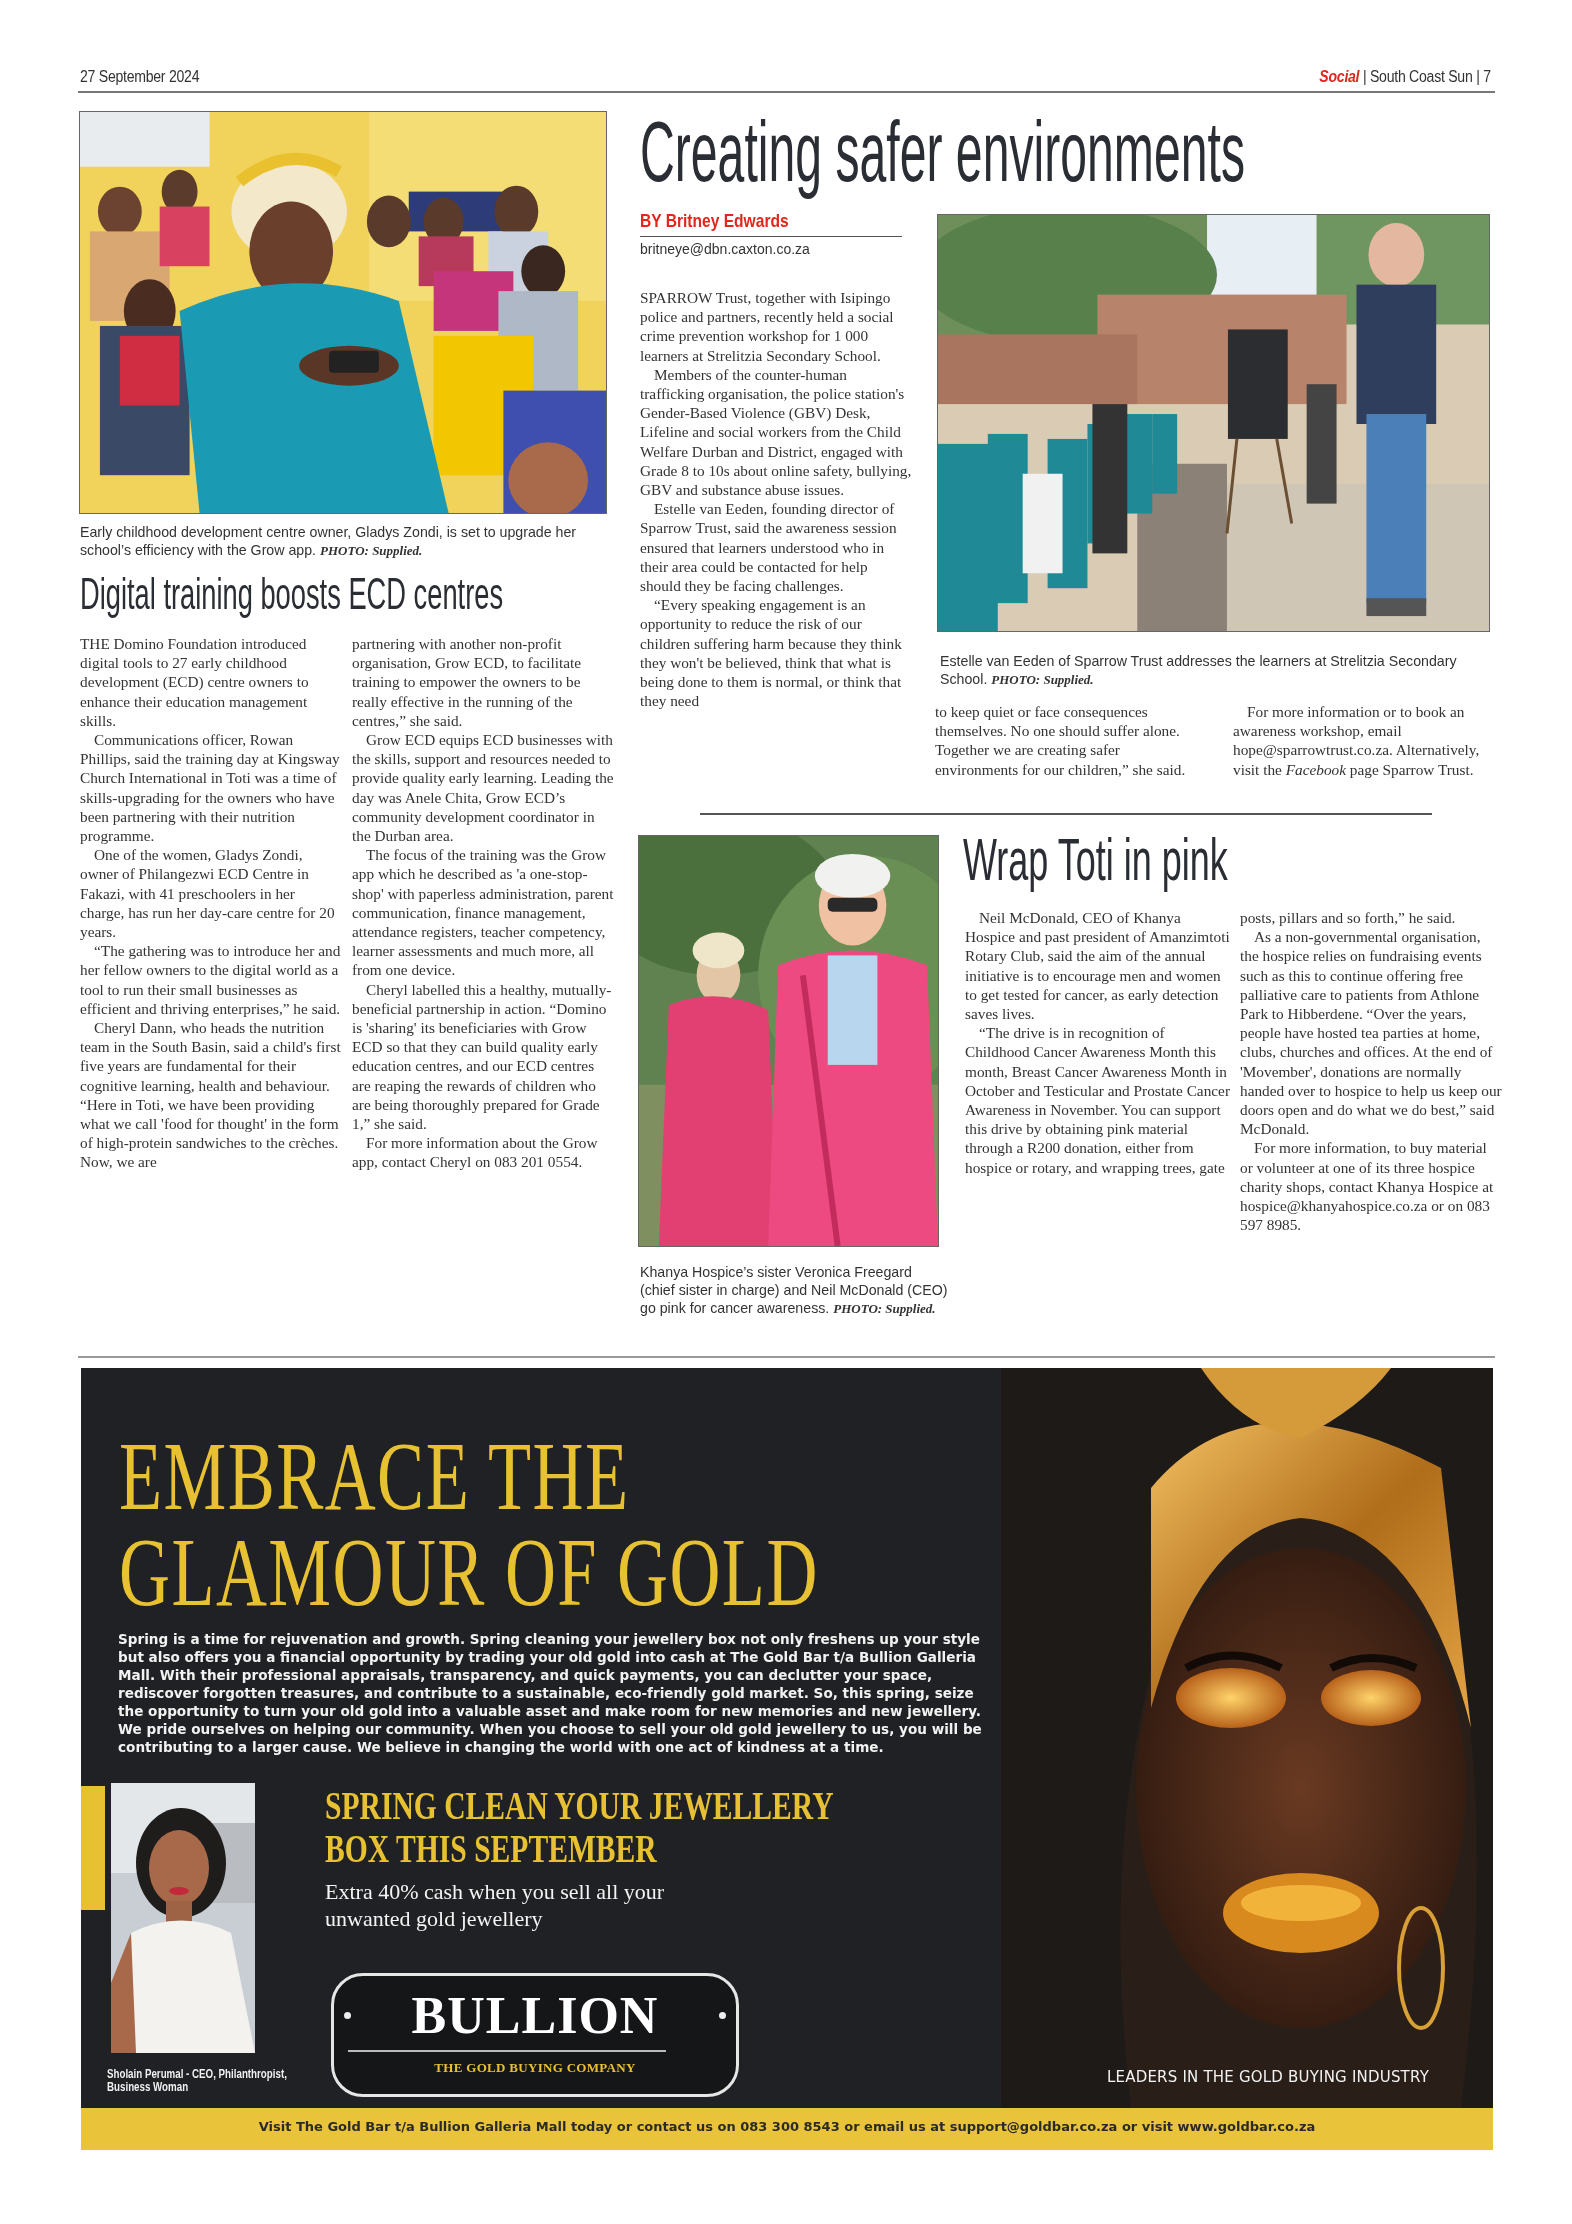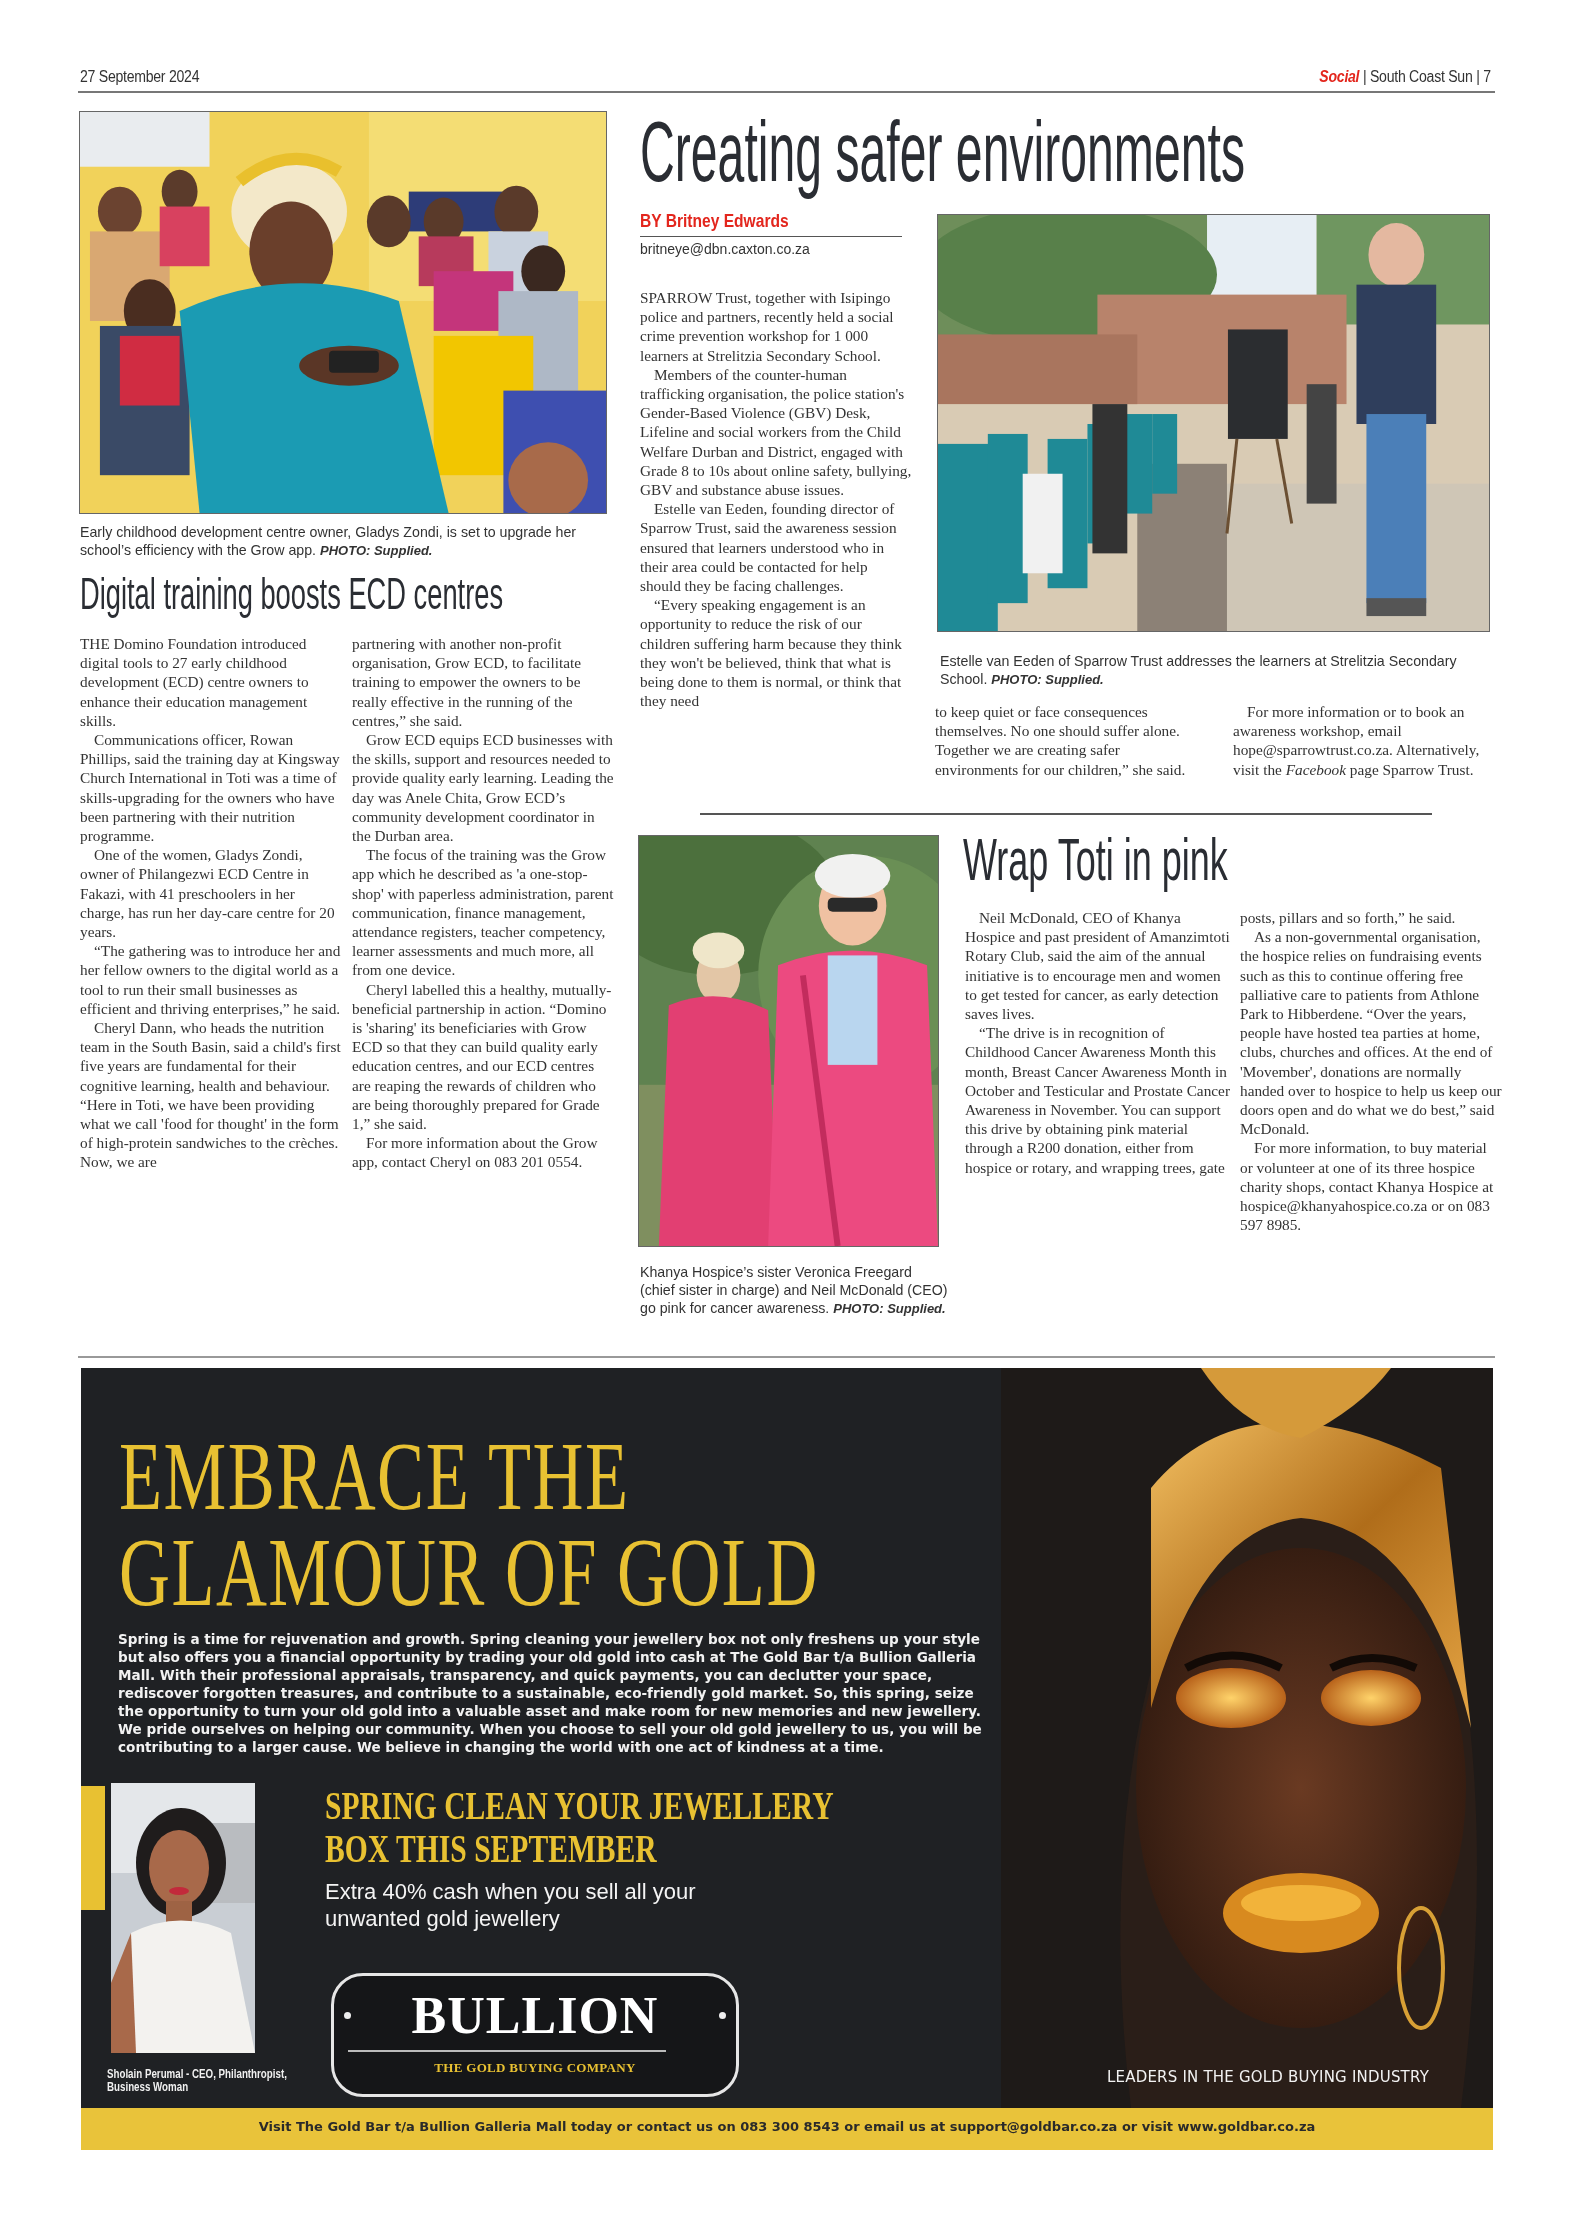--- a/index.html
+++ b/index.html
@@ -21,38 +21,38 @@
   .byline { left: 640px; top: 210px; font-size: 19px; font-weight: bold; color: #e3261d; font-family: "Liberation Sans", sans-serif; transform: scaleX(0.82); transform-origin: left top; white-space: nowrap; }
   .byline-rule { left: 640px; top: 236px; width: 262px; height: 1px; background: #555; }
   .email { left: 640px; top: 241px; font-size: 14px; color: #333; font-family: "Liberation Sans", sans-serif; }
 
   
   .col { font-family: "Liberation Serif", "DejaVu Serif", serif; font-size: 15.3px; line-height: 19.2px; color: #333; text-align: left; }
   .col p { margin: 0; text-indent: 0; }
   .col p.ind { text-indent: 14px; }
 
   .caption { font-family: "Liberation Sans", "DejaVu Sans", sans-serif; font-size: 14.2px; line-height: 18px; color: #333; }
-  .caption .credit { font-weight: bold; font-style: italic; font-size: 13px; }
+  .caption .credit { font-weight: bold; font-style: italic; font-size: 13px; font-family: Liberation Serif, serif; }
 
   .rule-mid { left: 700px; top: 813px; width: 732px; height: 1.5px; background: #555; }
   .rule-bottom { left: 78px; top: 1356px; width: 1417px; height: 1.5px; background: #999; }
 
   
   .photo { border: 1.5px solid #666; box-sizing: border-box; overflow: hidden; }
   .photo svg { display: block; width: 100%; height: 100%; }
 
   
   .ad { left: 81px; top: 1368px; width: 1412px; height: 782px; background: #1f2124; overflow: hidden; }
   .ad-title { left: 38px; top: 60px; font-family: "Liberation Serif", "DejaVu Serif", serif; color: #e8c132; font-size: 98px; line-height: 96px; transform: scaleX(0.72); transform-origin: left top; white-space: nowrap; letter-spacing: 2px; }
   .ad-body { left: 37px; top: 262px; width: 900px; font-family: "DejaVu Sans", sans-serif; font-weight: bold; font-size: 14px; line-height: 18px; color: #f2f2f2; transform: scaleX(0.97); transform-origin: left top; }
   .ad-bar { left: 0px; top: 418px; width: 24px; height: 124px; background: #e8c132; }
   .ad-portrait { left: 30px; top: 415px; width: 144px; height: 270px; overflow: hidden; }
   .ad-person-caption { left: 26px; top: 700px; font-family: "Liberation Sans", sans-serif; font-weight: bold; font-size: 12.5px; line-height: 13px; color: #f0f0f0; transform: scaleX(0.78); transform-origin: left top; white-space: nowrap; }
   .ad-subtitle { left: 244px; top: 416px; font-family: "Liberation Serif", "DejaVu Serif", serif; font-weight: bold; color: #e8c132; font-size: 40px; line-height: 43px; transform: scaleX(0.74); transform-origin: left top; white-space: nowrap; }
-  .ad-offer { left: 244px; top: 510px; font-family: Liberation Sans, sans-serif; color: #f4f4f4; font-size: 22px; line-height: 27px; }
+  .ad-offer { left: 244px; top: 510px; font-family: Liberation Serif, serif; color: #f4f4f4; font-size: 22px; line-height: 27px; }
   .logo { left: 250px; top: 605px; width: 408px; height: 124px; border: 3px solid #e6e6e6; border-radius: 32px; background: #151618; box-sizing: border-box; }
   .logo-main { left: 0; top: 10px; width: 100%; text-align: center; font-family: "Liberation Serif", "DejaVu Serif", serif; font-weight: bold; color: #ffffff; font-size: 52px; line-height: 60px; letter-spacing: 1px; }
   .logo-dot { top: 36px; width: 7px; height: 7px; border-radius: 50%; background: #eee; }
   .logo-rule { left: 14px; top: 74px; width: 318px; height: 1.5px; background: #bbb; }
   .logo-sub { left: 0; top: 80px; width: 100%; text-align: center; font-family: "Liberation Serif", "DejaVu Serif", serif; font-weight: bold; color: #e8c132; font-size: 13px; line-height: 24px; letter-spacing: 0.3px; }
   .ad-leaders { left: 1026px; top: 700px; font-family: "DejaVu Sans", sans-serif; color: #f2f2f2; font-size: 15px; letter-spacing: 0.2px; white-space: nowrap; }
   .ad-model { left: 920px; top: 0px; width: 492px; height: 740px; }
   .ad-footer { left: 0; top: 740px; width: 1412px; height: 42px; background: #e9c33a; }
   .ad-footer-text { left: 0; top: 11px; width: 100%; text-align: center; font-family: "DejaVu Sans", sans-serif; font-weight: bold; font-size: 13px; color: #2a2a2a; }
 </style>

